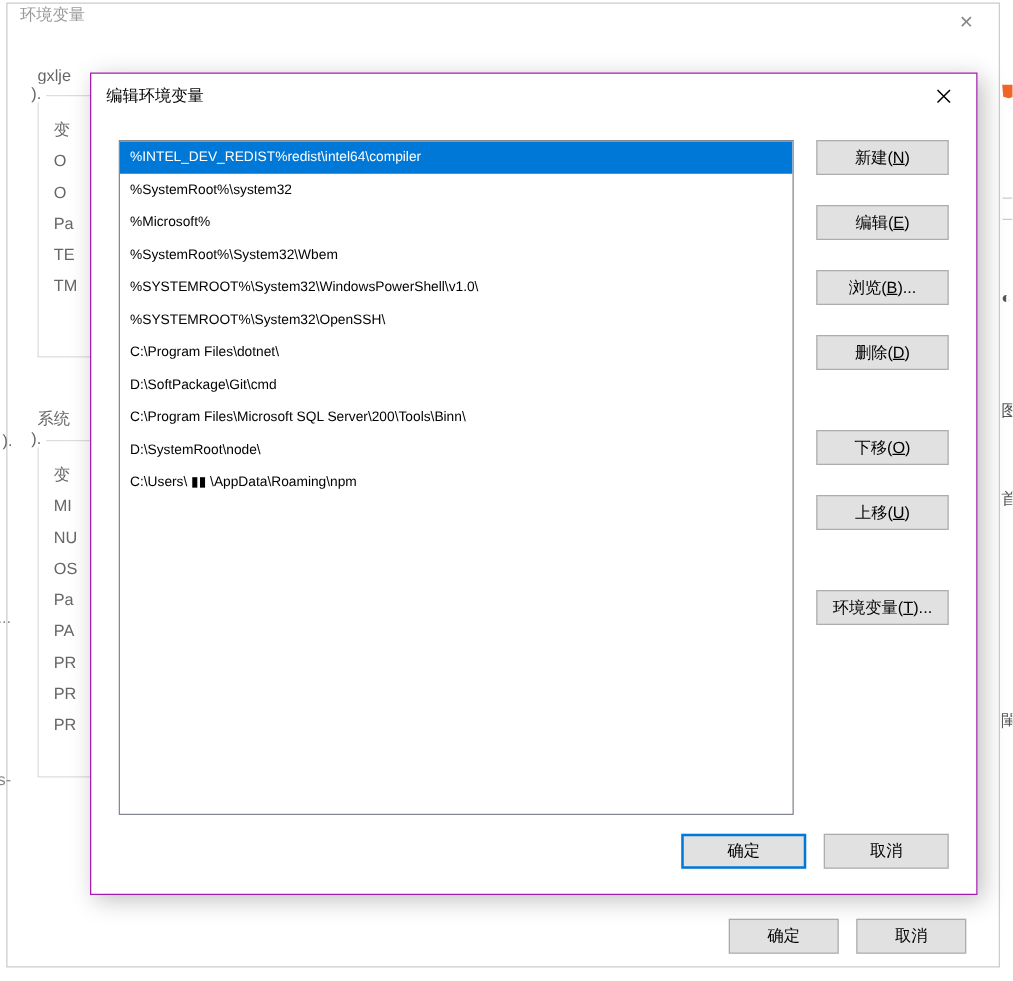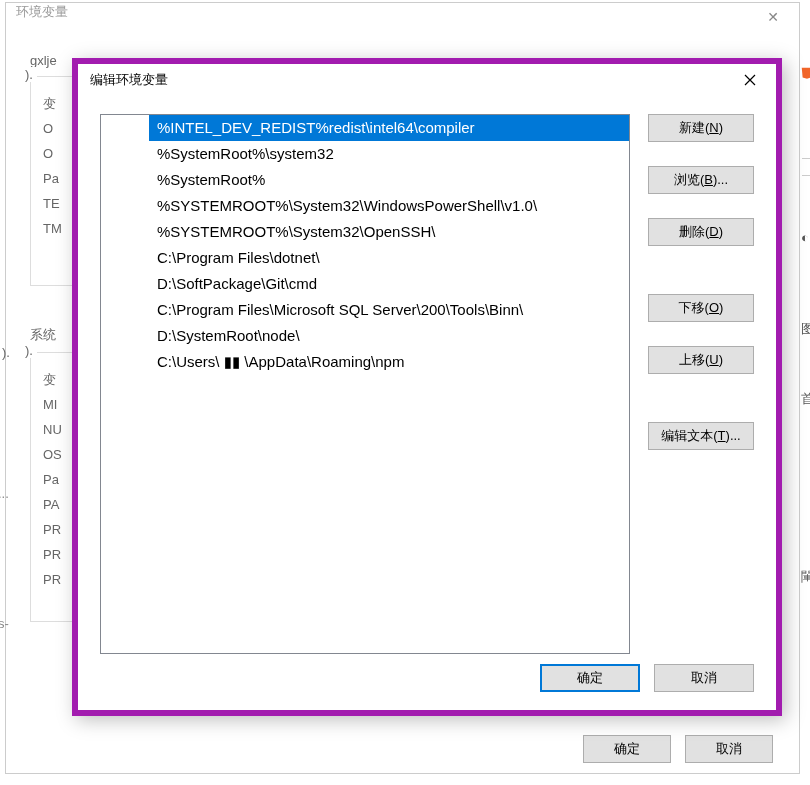--- a/index.html
+++ b/index.html
@@ -122,21 +122,21 @@
     left: -2px;
     color: #888;
     width: 14px;
   }
 
   
   .fg-dialog {
     position: absolute;
     left: 72px; top: 58px;
     width: 710px; height: 658px;
-    border: 6px solid #a21caf;
+    border: 1px solid #a21caf;
     background: #fff;
     box-shadow: 4px 4px 18px rgba(0,0,0,0.25);
     display: flex;
     flex-direction: column;
   }
   .fg-titlebar {
     height: 35px;
     padding: 0 4px 0 12px;
     display: flex;
     align-items: center;
@@ -163,26 +163,25 @@
   }
   .listbox {
     flex: 1;
     border: 1px solid #828790;
     background: #fff;
     height: 540px;
     overflow: hidden;
   }
   .listrow {
     padding: 4px 8px;
-    font-size: 15px;
+    font-size: 11px;
     line-height: 18px;
     white-space: nowrap;
     overflow: hidden;
     text-overflow: ellipsis;
-    margin-left: 48px;
   }
   .listrow.selected {
     background: #0078d7;
     color: #fff;
   }
 
   .sidebtns {
     width: 106px;
     display: flex;
     flex-direction: column;
@@ -282,38 +281,44 @@
           <path d="M1 1 L11 11 M11 1 L1 11" stroke="#000" stroke-width="1.2" fill="none"></path>
         </svg>
     </div>
   </div>
 
   <div class="fg-body">
     <div class="fg-main">
       <div class="listbox">
         <div class="listrow selected">%INTEL_DEV_REDIST%redist\intel64\compiler</div>
         <div class="listrow">%SystemRoot%\system32</div>
-        <div class="listrow">%SystemRoot%</div>
+        <div class="listrow">%Microsoft%</div>
+        <div class="listrow">%SystemRoot%\System32\Wbem</div>
         <div class="listrow">%SYSTEMROOT%\System32\WindowsPowerShell\v1.0\</div>
         <div class="listrow">%SYSTEMROOT%\System32\OpenSSH\</div>
         <div class="listrow">C:\Program Files\dotnet\</div>
         <div class="listrow">D:\SoftPackage\Git\cmd</div>
         <div class="listrow">C:\Program Files\Microsoft SQL Server\200\Tools\Binn\</div>
         <div class="listrow">D:\SystemRoot\node\</div>
         <div class="listrow">C:\Users\ ▮▮ \AppData\Roaming\npm</div>
       </div>
 
       <div class="sidebtns">
         <div class="btn-slot">
           <button class="win-button side">
             <span>新建(</span><span class="mnemonic">N</span><span>)</span>
           </button>
         </div>
         <div class="btn-slot">
           <button class="win-button side">
+            <span>编辑(</span><span class="mnemonic">E</span><span>)</span>
+          </button>
+        </div>
+        <div class="btn-slot">
+          <button class="win-button side">
             <span>浏览(</span><span class="mnemonic">B</span><span>)...</span>
           </button>
         </div>
         <div class="btn-slot">
           <button class="win-button side">
             <span>删除(</span><span class="mnemonic">D</span><span>)</span>
           </button>
         </div>
         <div class="gap1"></div>
         <div class="btn-slot">
@@ -322,21 +327,21 @@
           </button>
         </div>
         <div class="btn-slot">
           <button class="win-button side">
             <span>上移(</span><span class="mnemonic">U</span><span>)</span>
           </button>
         </div>
         <div class="gap1"></div>
         <div class="btn-slot">
           <button class="win-button side">
-            <span>编辑文本(</span><span class="mnemonic">T</span><span>)...</span>
+            <span>环境变量(</span><span class="mnemonic">T</span><span>)...</span>
           </button>
         </div>
       </div>
     </div>
 
     <div class="fg-bottom">
       <button class="win-button primary" style="min-width:100px">确定</button>
       <button class="win-button" style="min-width:100px">取消</button>
     </div>
   </div>

